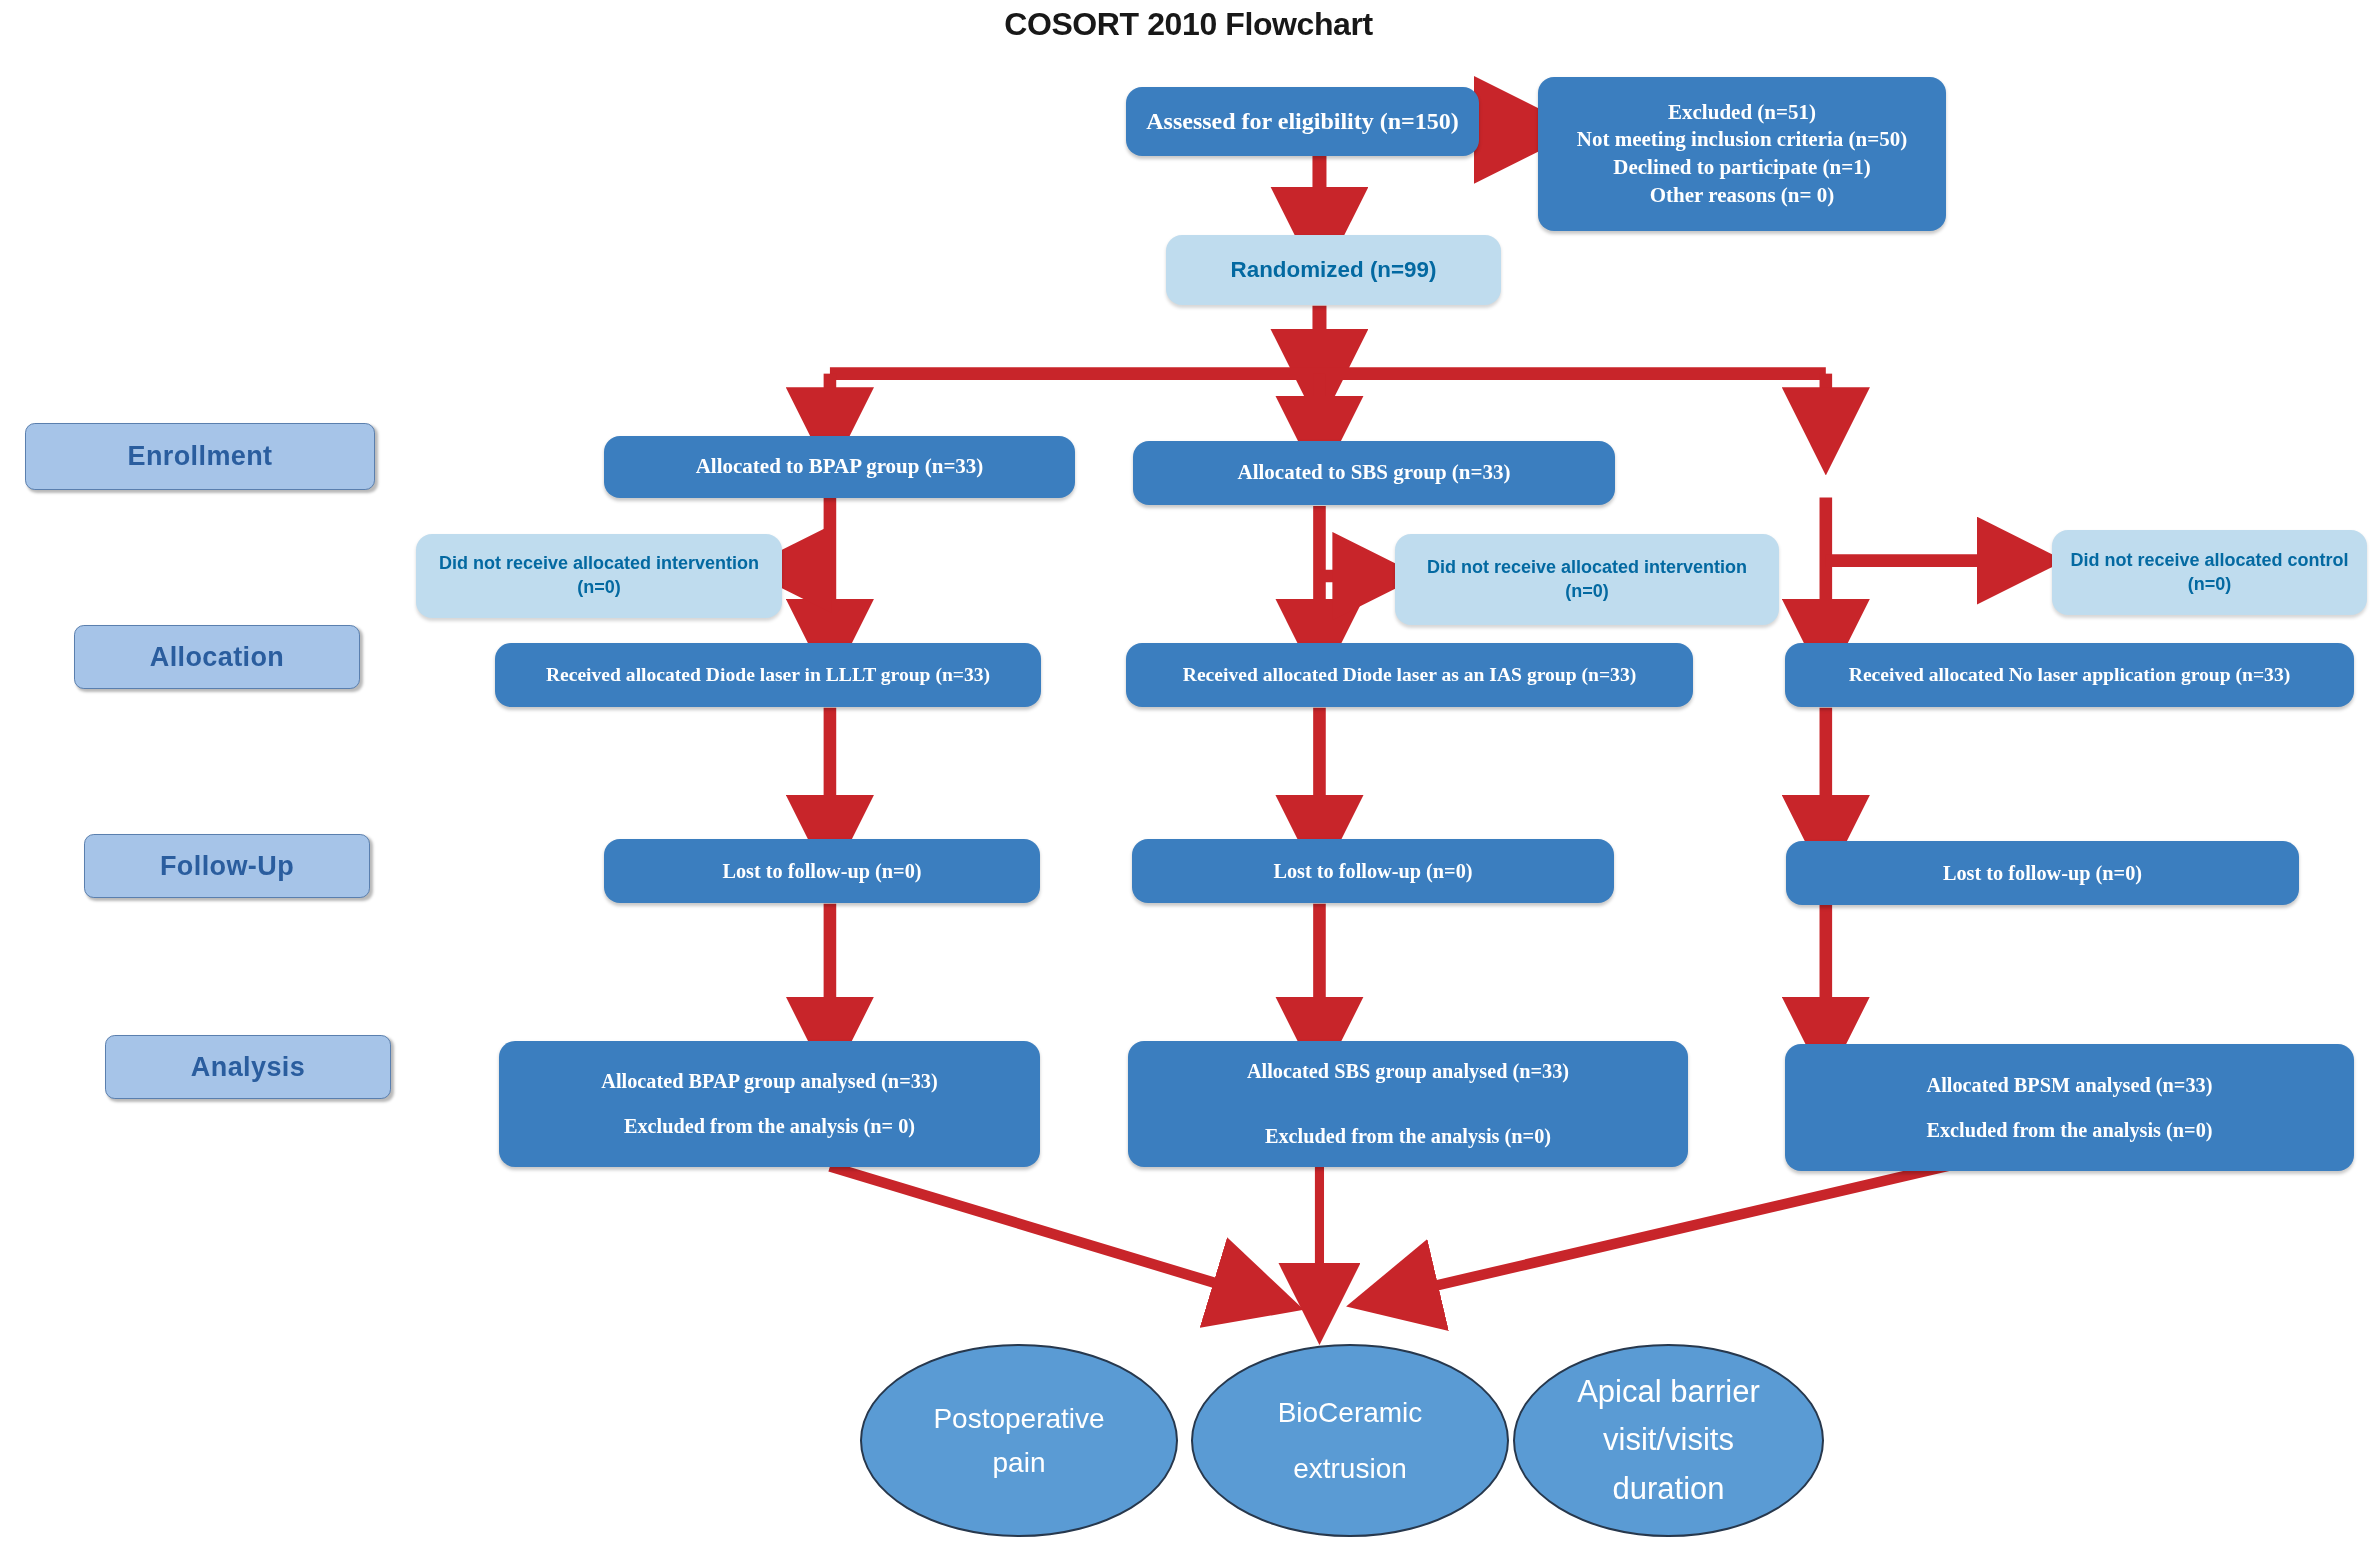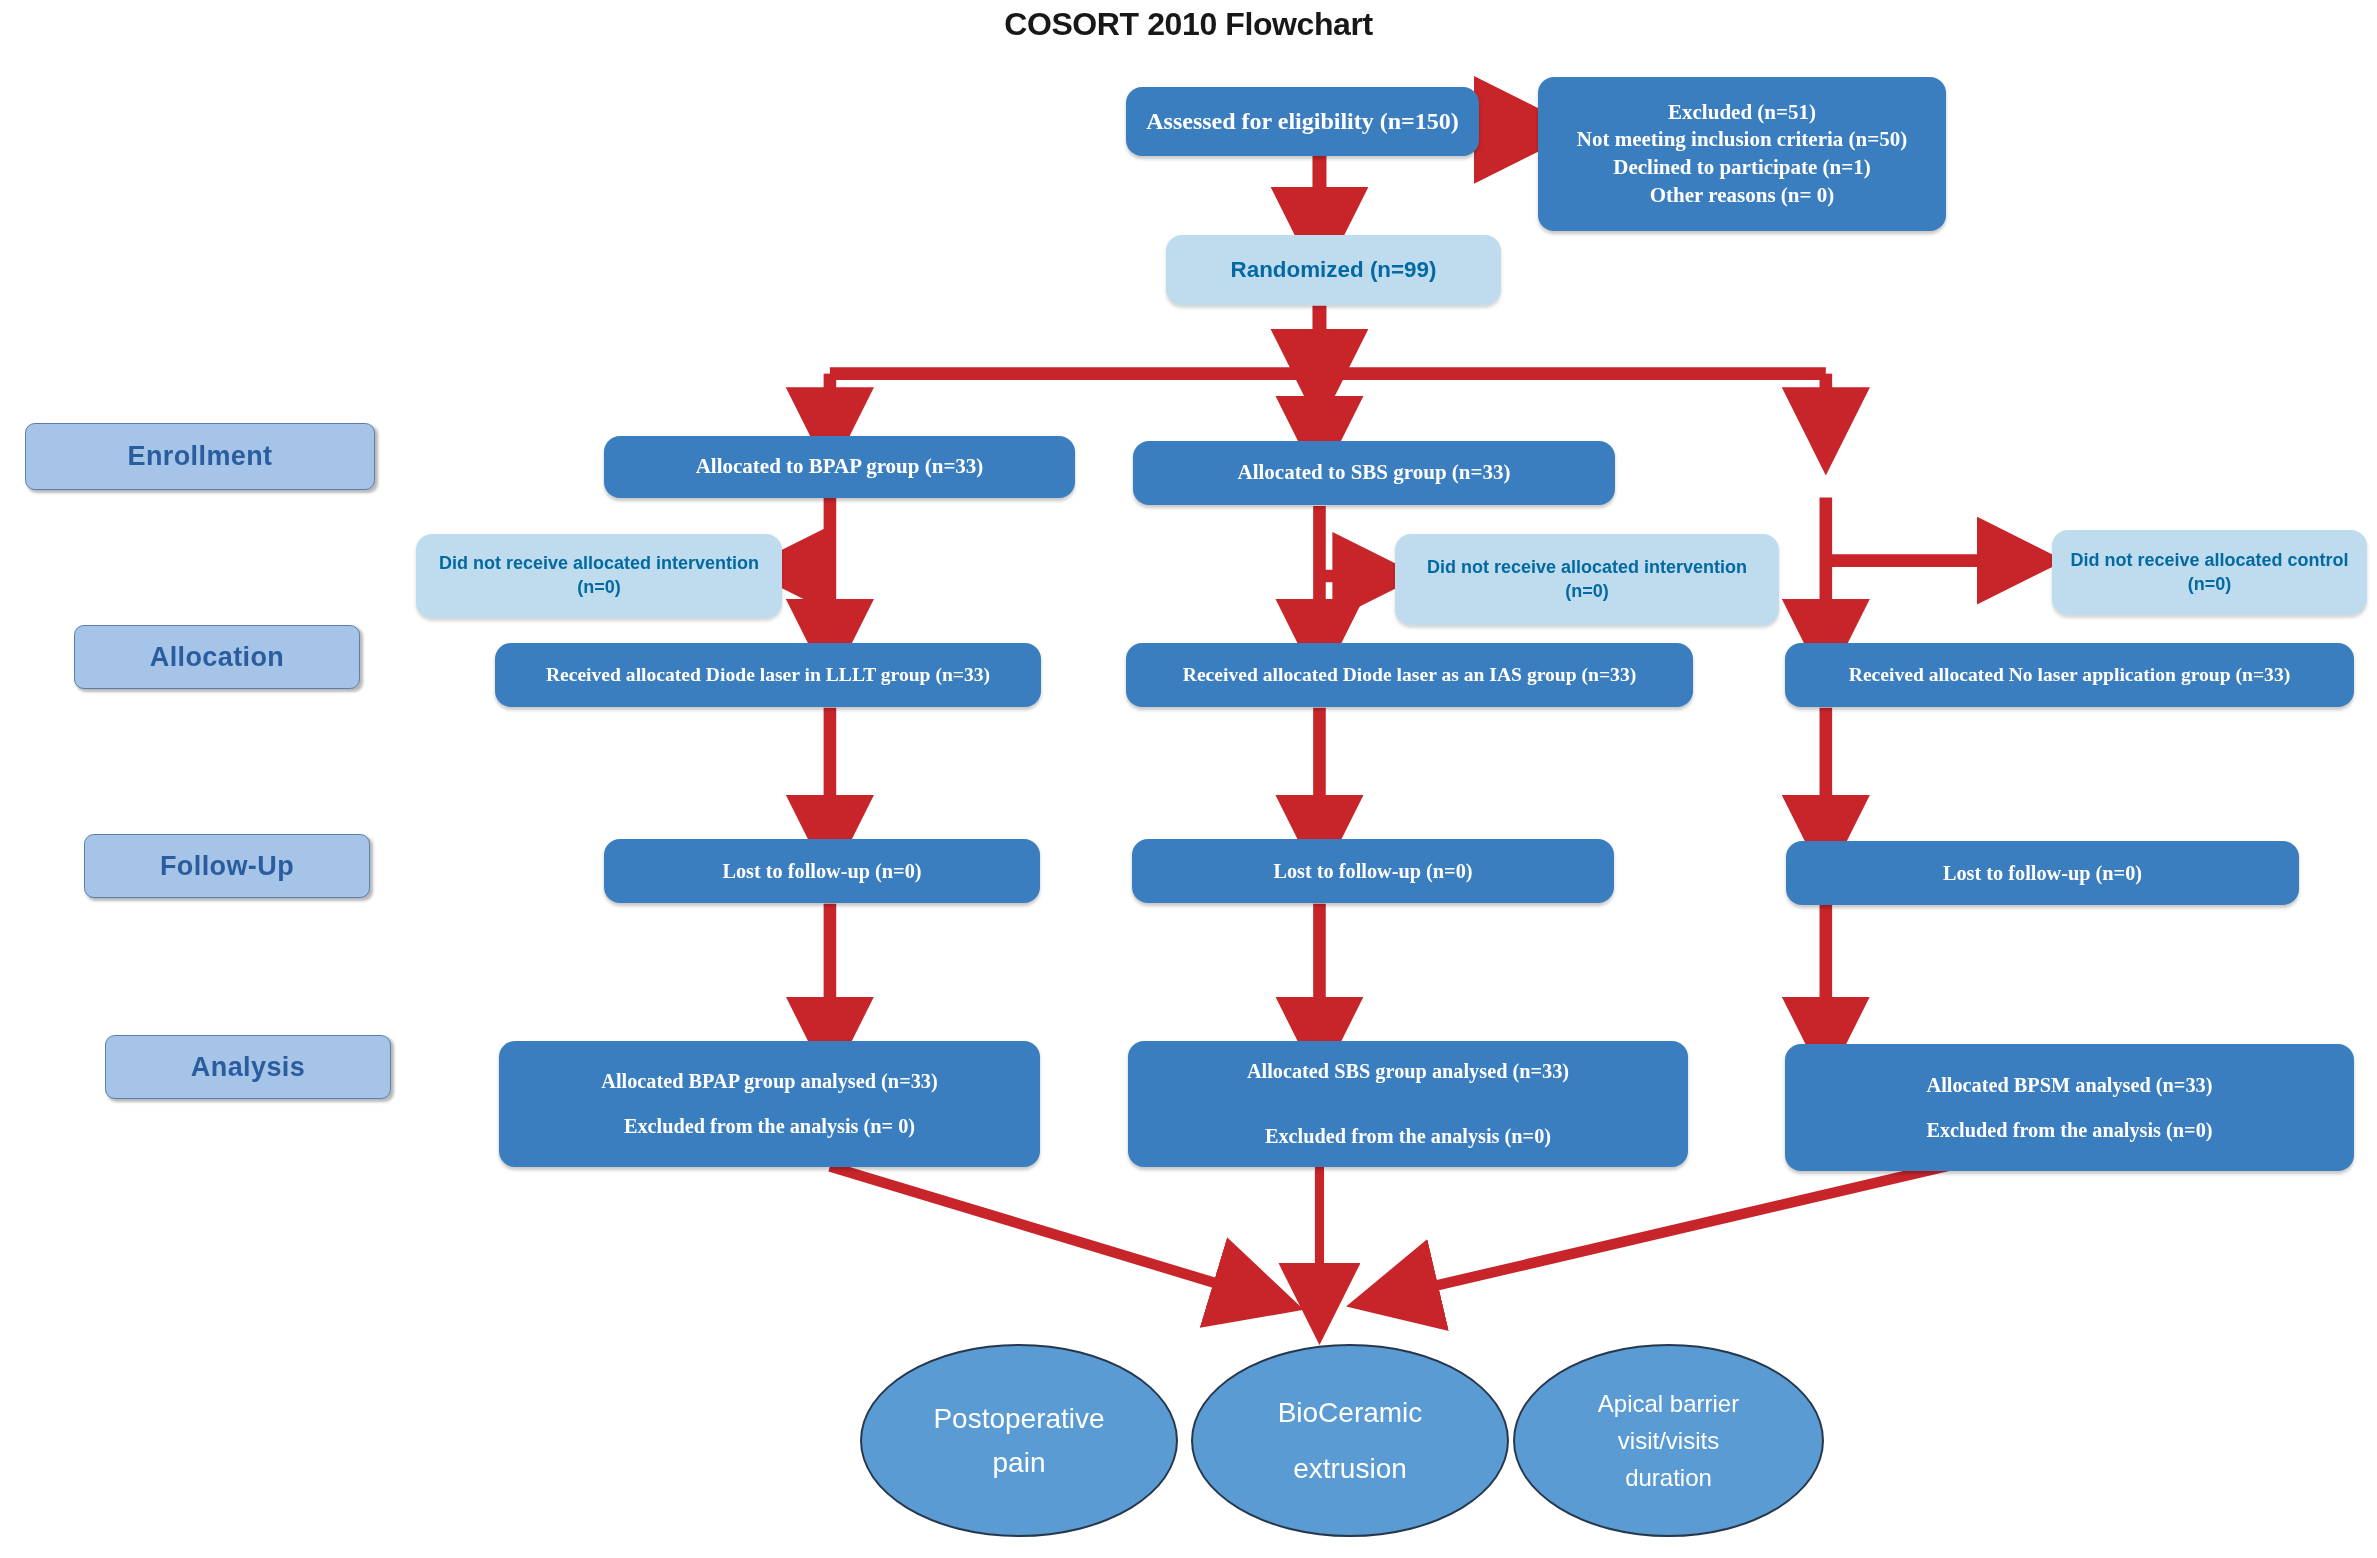--- a/index.html
+++ b/index.html
@@ -256,20 +256,20 @@
   <div class="ellipse" style="left:860px; top:1344px; width:318px; height:193px;">
     <span class="ln">Postoperative</span>
     <span class="ln">pain</span>
   </div>
 
   <div class="ellipse" style="left:1191px; top:1344px; width:318px; height:193px;gap:12px;">
     <span class="ln">BioCeramic</span>
     <span class="ln">extrusion</span>
   </div>
 
-  <div class="ellipse" style="left:1513px; top:1344px; width:311px; height:193px; font-size:24px;">
+  <div class="ellipse" style="left:1513px; top:1344px; width:311px; height:193px; font-size:31px;">
     <span class="ln">Apical barrier</span>
     <span class="ln">visit/visits</span>
     <span class="ln">duration</span>
   </div>
 
 </div>
 
 
 </body></html>

